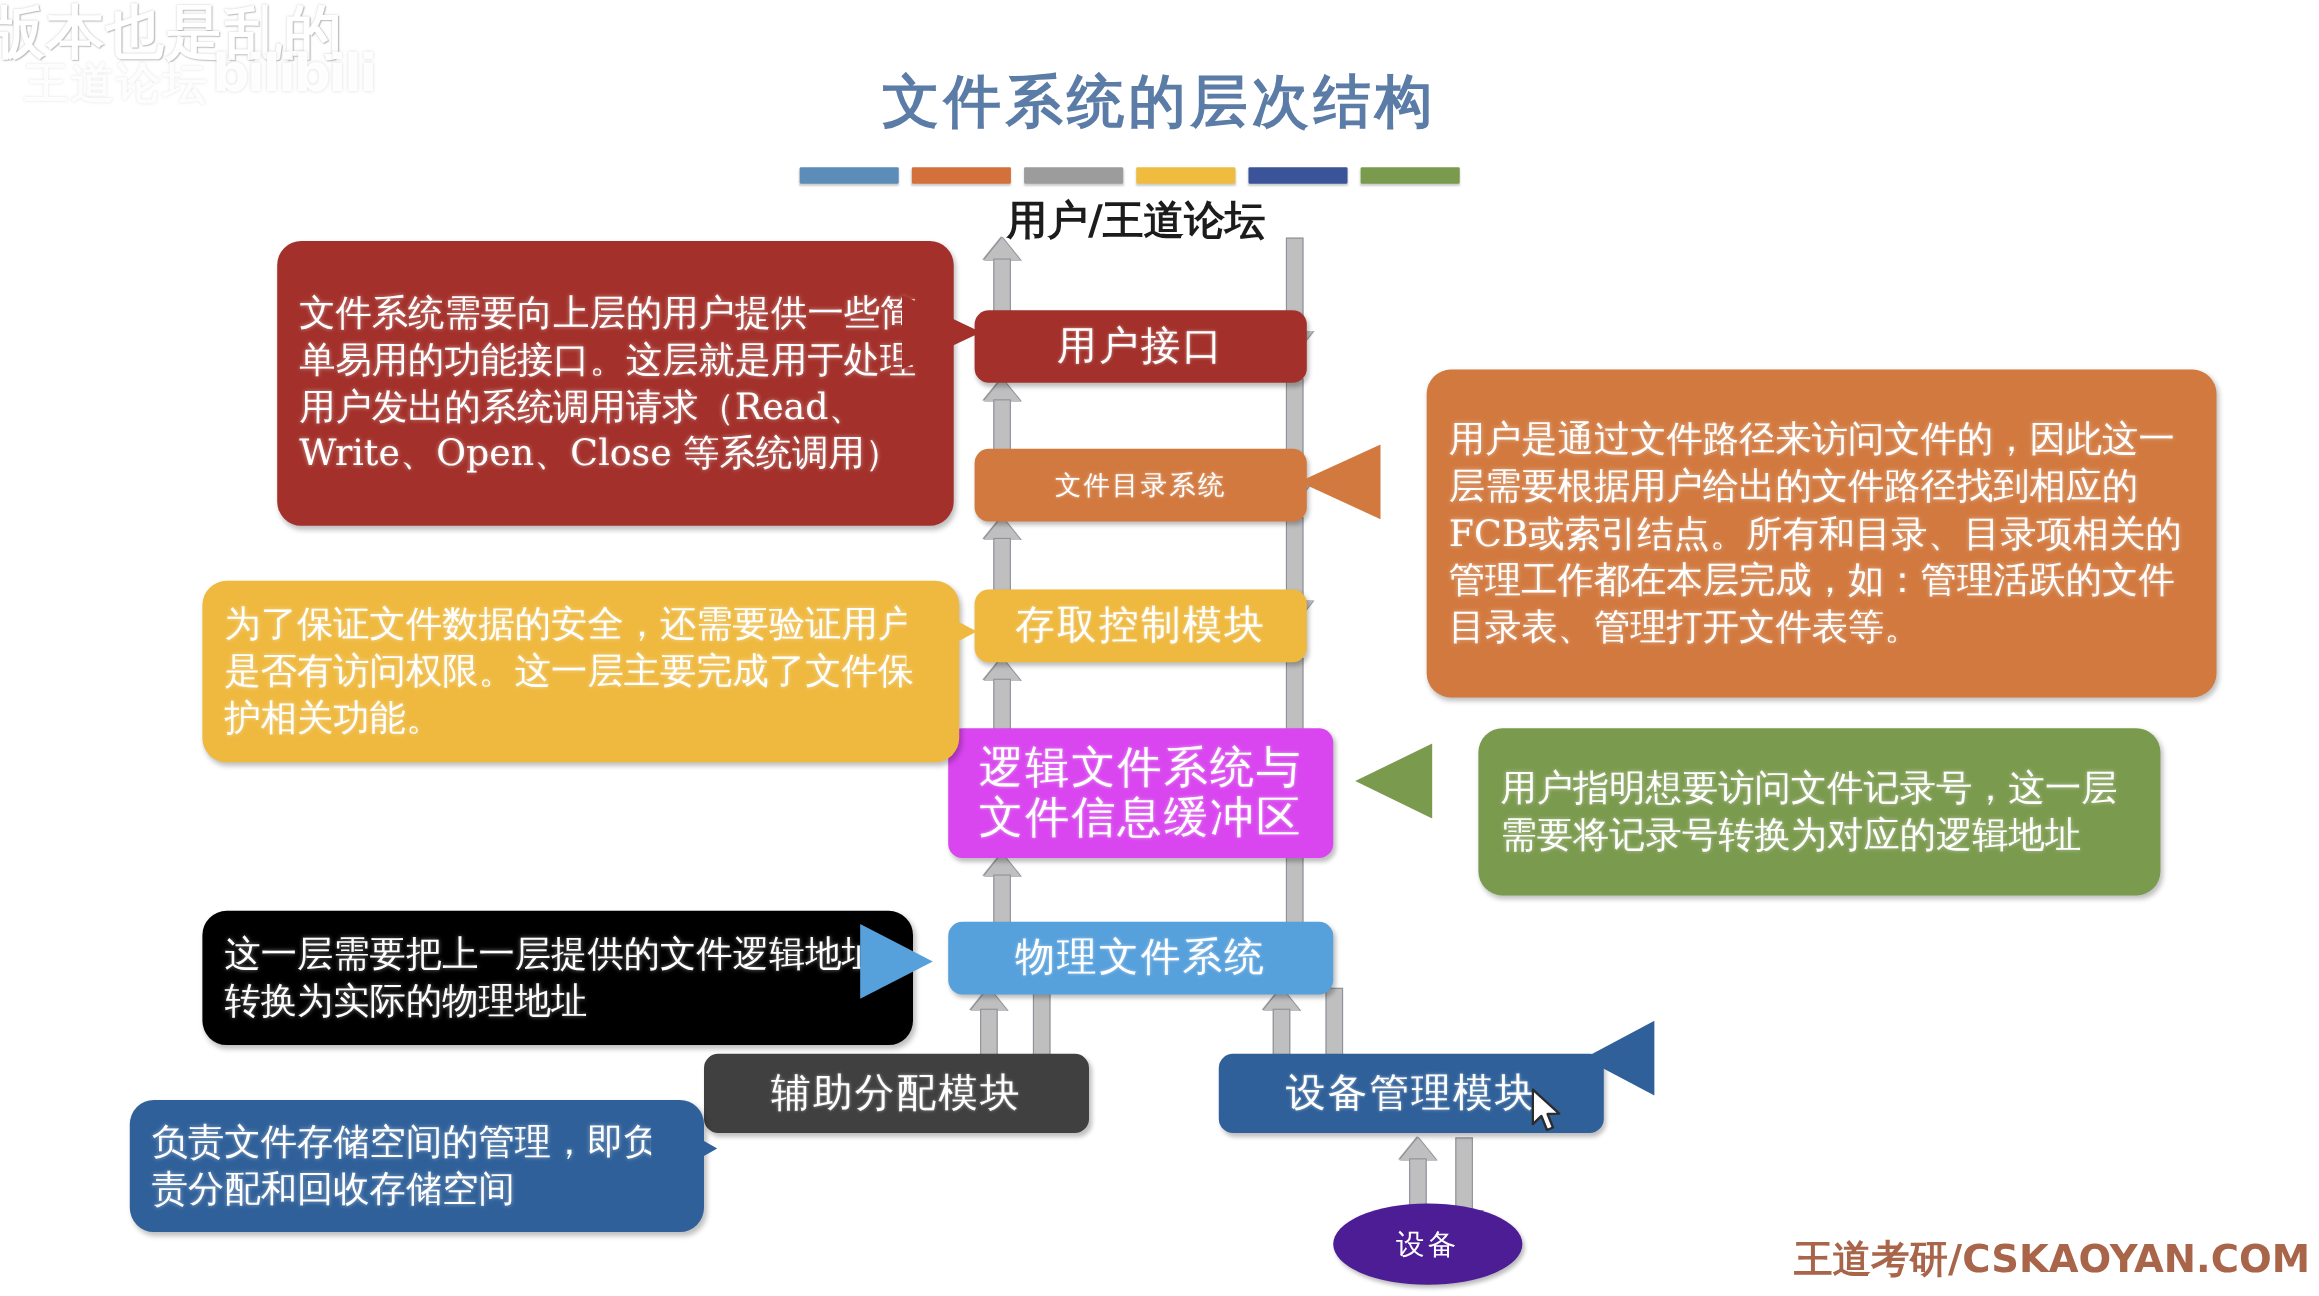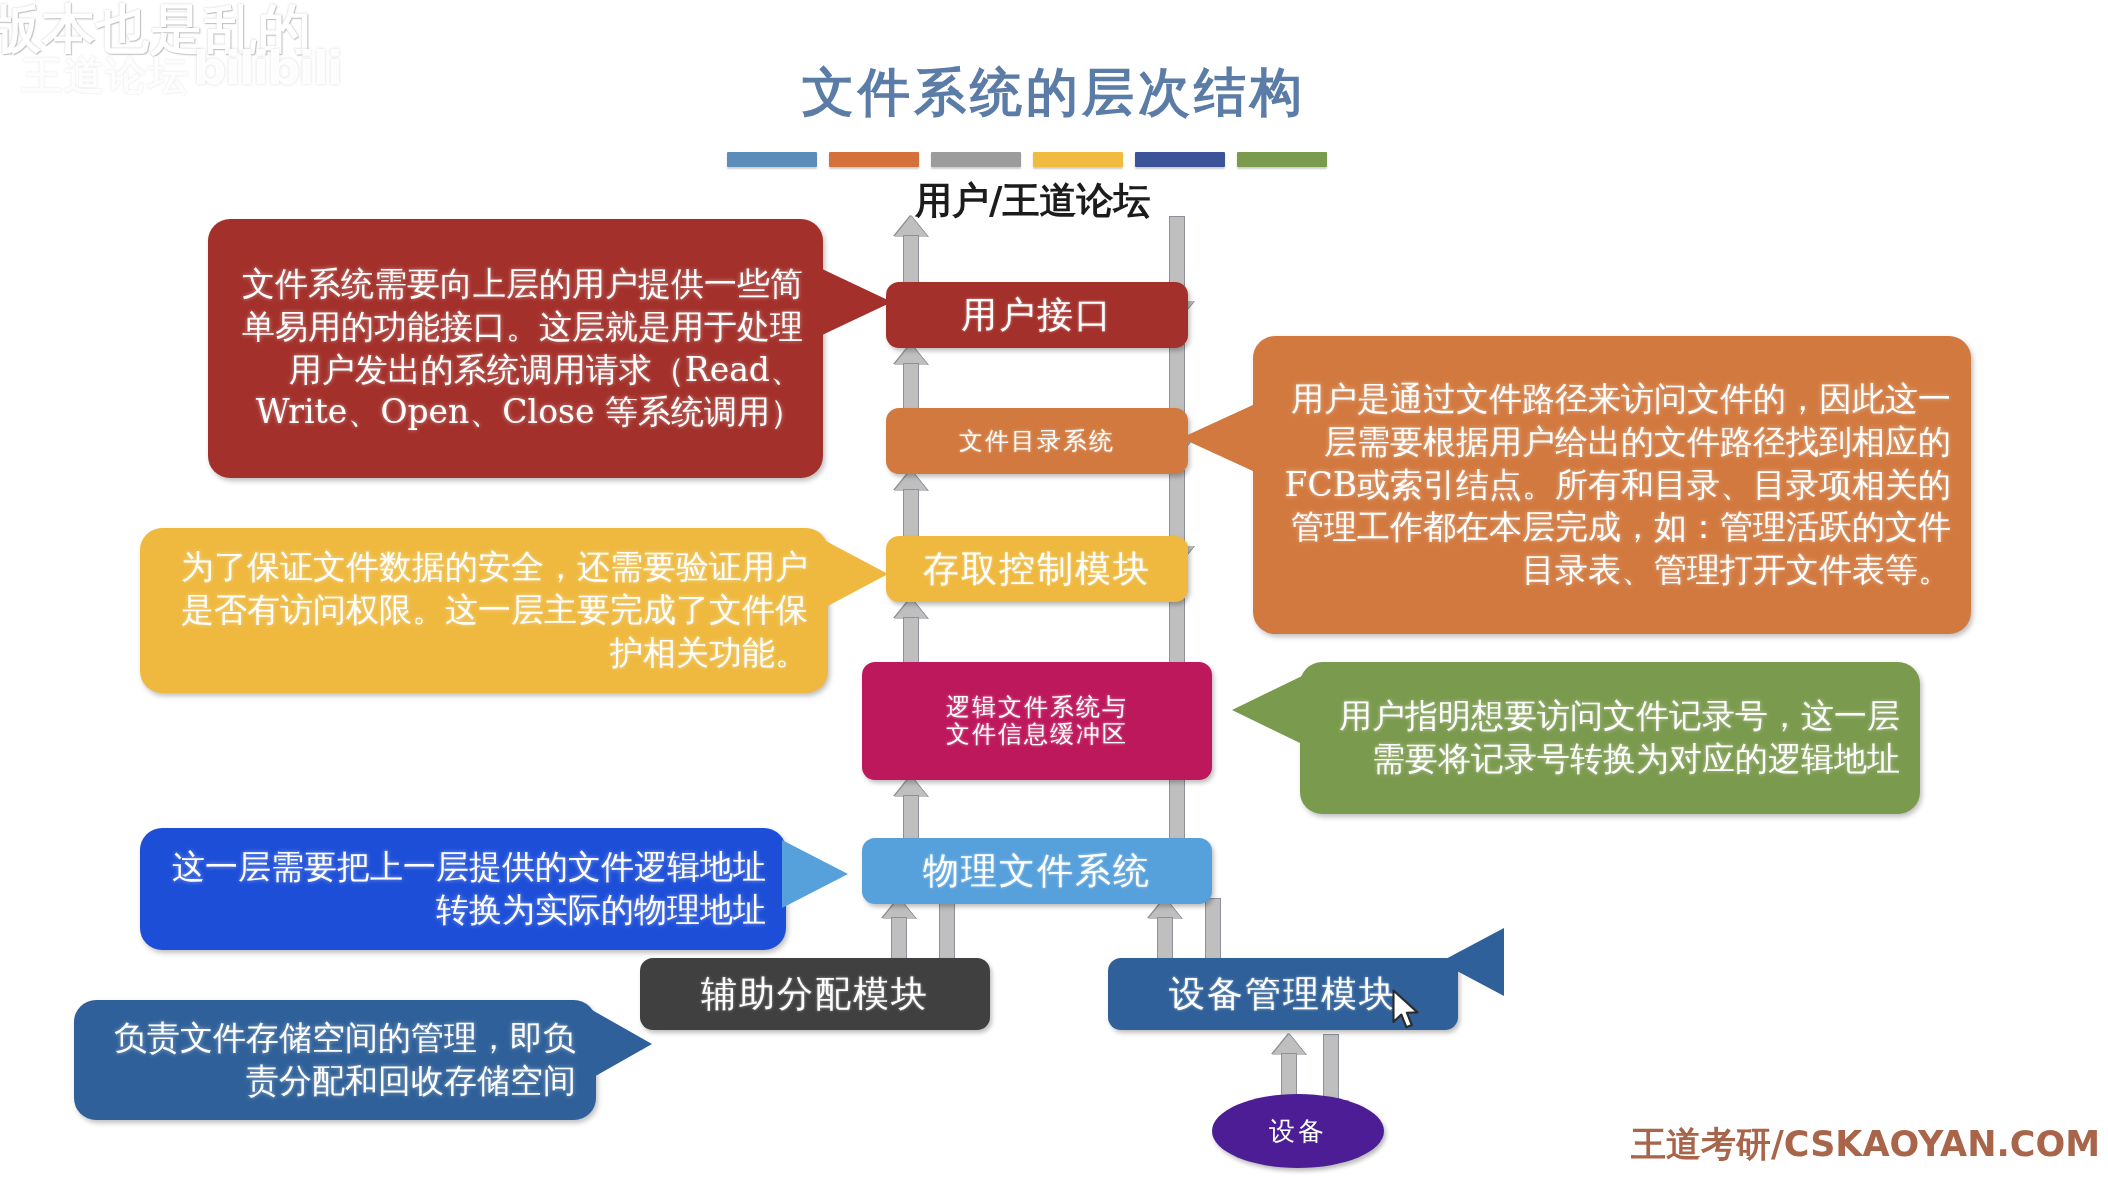--- a/index.html
+++ b/index.html
@@ -43,24 +43,24 @@
   
   .arrow{position:absolute;}
   .arrow .shaft{position:absolute;background:#bfbfbf;border:1px solid #8d9199;box-sizing:border-box;}
   .arrow .head{position:absolute;width:0;height:0;}
   .arrow.up .head{border-left:17px solid transparent;border-right:17px solid transparent;
         border-bottom:21px solid #bfbfbf;filter:drop-shadow(-1px -1px 0 #8d9199) drop-shadow(1px 0 0 #8d9199);}
   .arrow.down .head{border-left:17px solid transparent;border-right:17px solid transparent;
         border-top:21px solid #bfbfbf;filter:drop-shadow(-1px 1px 0 #8d9199) drop-shadow(1px 0 0 #8d9199);}
 
   
-  .callout{position:absolute;border-radius:22px;color:#fff;text-align:right;
+  .callout{position:absolute;border-radius:22px;color:#fff;text-align:left;
         font-family:"DejaVu Serif","Liberation Serif",serif;line-height:1.30;
         display:flex;align-items:center;justify-content:center;padding:10px 20px;box-sizing:border-box;
-        box-shadow:2px 3px 5px rgba(0,0,0,.25);}
+        box-shadow:2px 3px 5px rgba(0,0,0,.25);margin-left:44px;}
   .callout span{text-shadow:0 0 4px rgba(255,255,255,.50);}
   .tail{position:absolute;width:0;height:0;}
   .tail-r{border-top:34px solid transparent;border-bottom:34px solid transparent;}
   .tail-l{border-top:34px solid transparent;border-bottom:34px solid transparent;}
 
   .cursor{position:absolute;width:30px;height:44px;pointer-events:none;}
 </style>
 </head>
 <body>
 
@@ -163,21 +163,21 @@
     </div>
 
   <div class="node" style="left:886px;top:408px;width:302px;height:66px;background:#d2793f;font-size:24px;">
     <span>文件目录系统</span>
     </div>
 
   <div class="node" style="left:886px;top:536px;width:302px;height:66px;background:#efb93f;font-size:36px;">
     <span>存取控制模块</span>
     </div>
 
-  <div class="node" style="left:862px;top:662px;width:350px;height:118px;background:#be185d;font-size:24px;white-space:pre-line;">
+  <div class="node" style="left:862px;top:662px;width:350px;height:118px;background:#d946ef;font-size:40px;white-space:pre-line;">
     <span>逻辑文件系统与
 文件信息缓冲区</span></div>
 
   <div class="node" style="left:862px;top:838px;width:350px;height:66px;background:#56a0dc;font-size:36px;">
     <span>物理文件系统</span>
     </div>
 
   <div class="node" style="left:640px;top:958px;width:350px;height:72px;background:#404040;font-size:36px;">
     <span>辅助分配模块</span>
     </div>
@@ -203,21 +203,21 @@
   <div class="callout" style="left:140px;top:528px;width:688px;height:165px;background:#efb93f;font-size:33px;">
     <span>为了保证文件数据的安全，还需要验证用户是否有访问权限。这一层主要完成了文件保护相关功能。</span>
     </div>
   <div class="tail tail-r" style="left:824px;top:540px;border-left:64px solid #efb93f;"></div>
 
   <div class="callout" style="left:1300px;top:662px;width:620px;height:152px;background:#7a9a4d;font-size:33px;">
     <span>用户指明想要访问文件记录号，这一层需要将记录号转换为对应的逻辑地址</span>
     </div>
   <div class="tail tail-l" style="left:1232px;top:676px;border-right:70px solid #7a9a4d;"></div>
 
-  <div class="callout" style="left:140px;top:828px;width:646px;height:122px;background:#1d4ed8;font-size:33px;">
+  <div class="callout" style="left:140px;top:828px;width:646px;height:122px;background:#000000;font-size:33px;">
     <span>这一层需要把上一层提供的文件逻辑地址转换为实际的物理地址</span>
     </div>
   <div class="tail tail-r" style="left:782px;top:840px;border-left:66px solid #56a0dc;"></div>
 
   <div class="callout" style="left:74px;top:1000px;width:522px;height:120px;background:#2f6099;font-size:33px;">
     <span>负责文件存储空间的管理，即负责分配和回收存储空间</span>
     </div>
   <div class="tail tail-r" style="left:592px;top:1010px;border-left:60px solid #2f6099;"></div>
 
   <div class="tail tail-l" style="left:1440px;top:928px;border-right:64px solid #2f6099;"></div>

